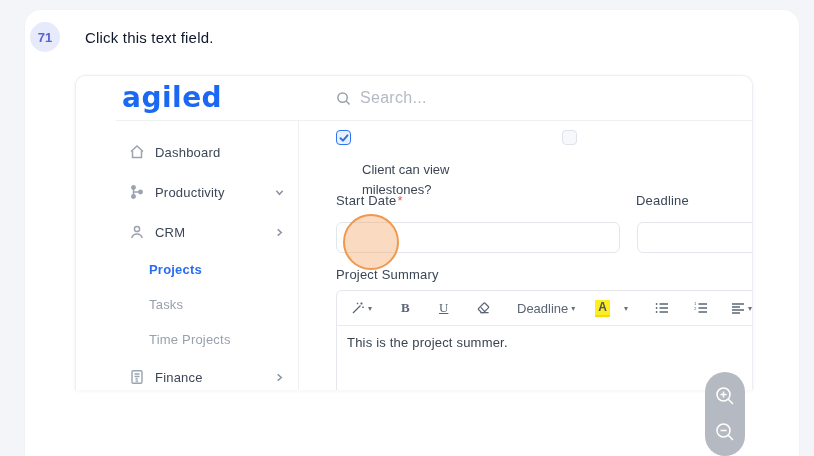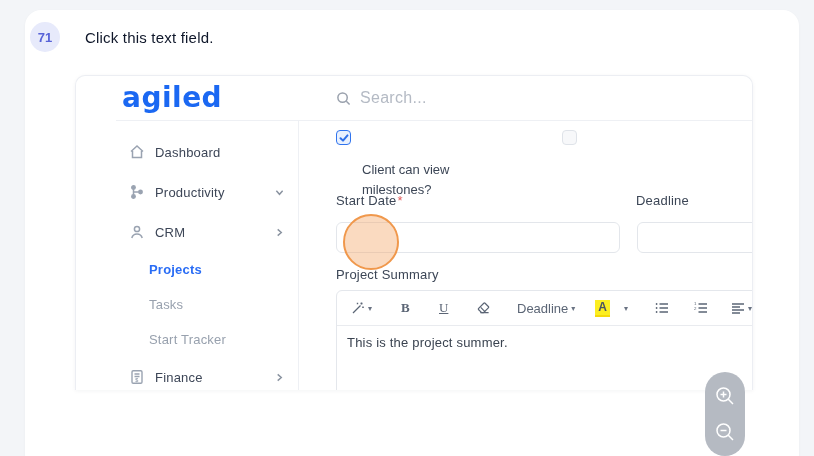--- a/index.html
+++ b/index.html
@@ -183,21 +183,21 @@
             </svg>
         </span>
       </div>
       <div class="side-item sub active">
         <span>Projects</span>
       </div>
       <div class="side-item sub">
         <span>Tasks</span>
       </div>
       <div class="side-item sub">
-        <span>Start Tracker</span>
+        <span>Time Projects</span>
       </div>
       <div class="side-item">
         <span class="icn">
           <svg width="16" height="16" viewBox="0 0 16 16" fill="none" stroke="#9aa3b1" stroke-width="1.4">
               <rect x="3" y="1.8" width="10" height="12.4" rx="1.2"></rect>
               <path d="M5.5 5h5M5.5 7.5h5"></path>
               <text x="6.2" y="12.6" font-size="5.5" fill="#9aa3b1" stroke="none" font-weight="bold">$</text>
             </svg>
         </span>
         <span>Finance</span>

